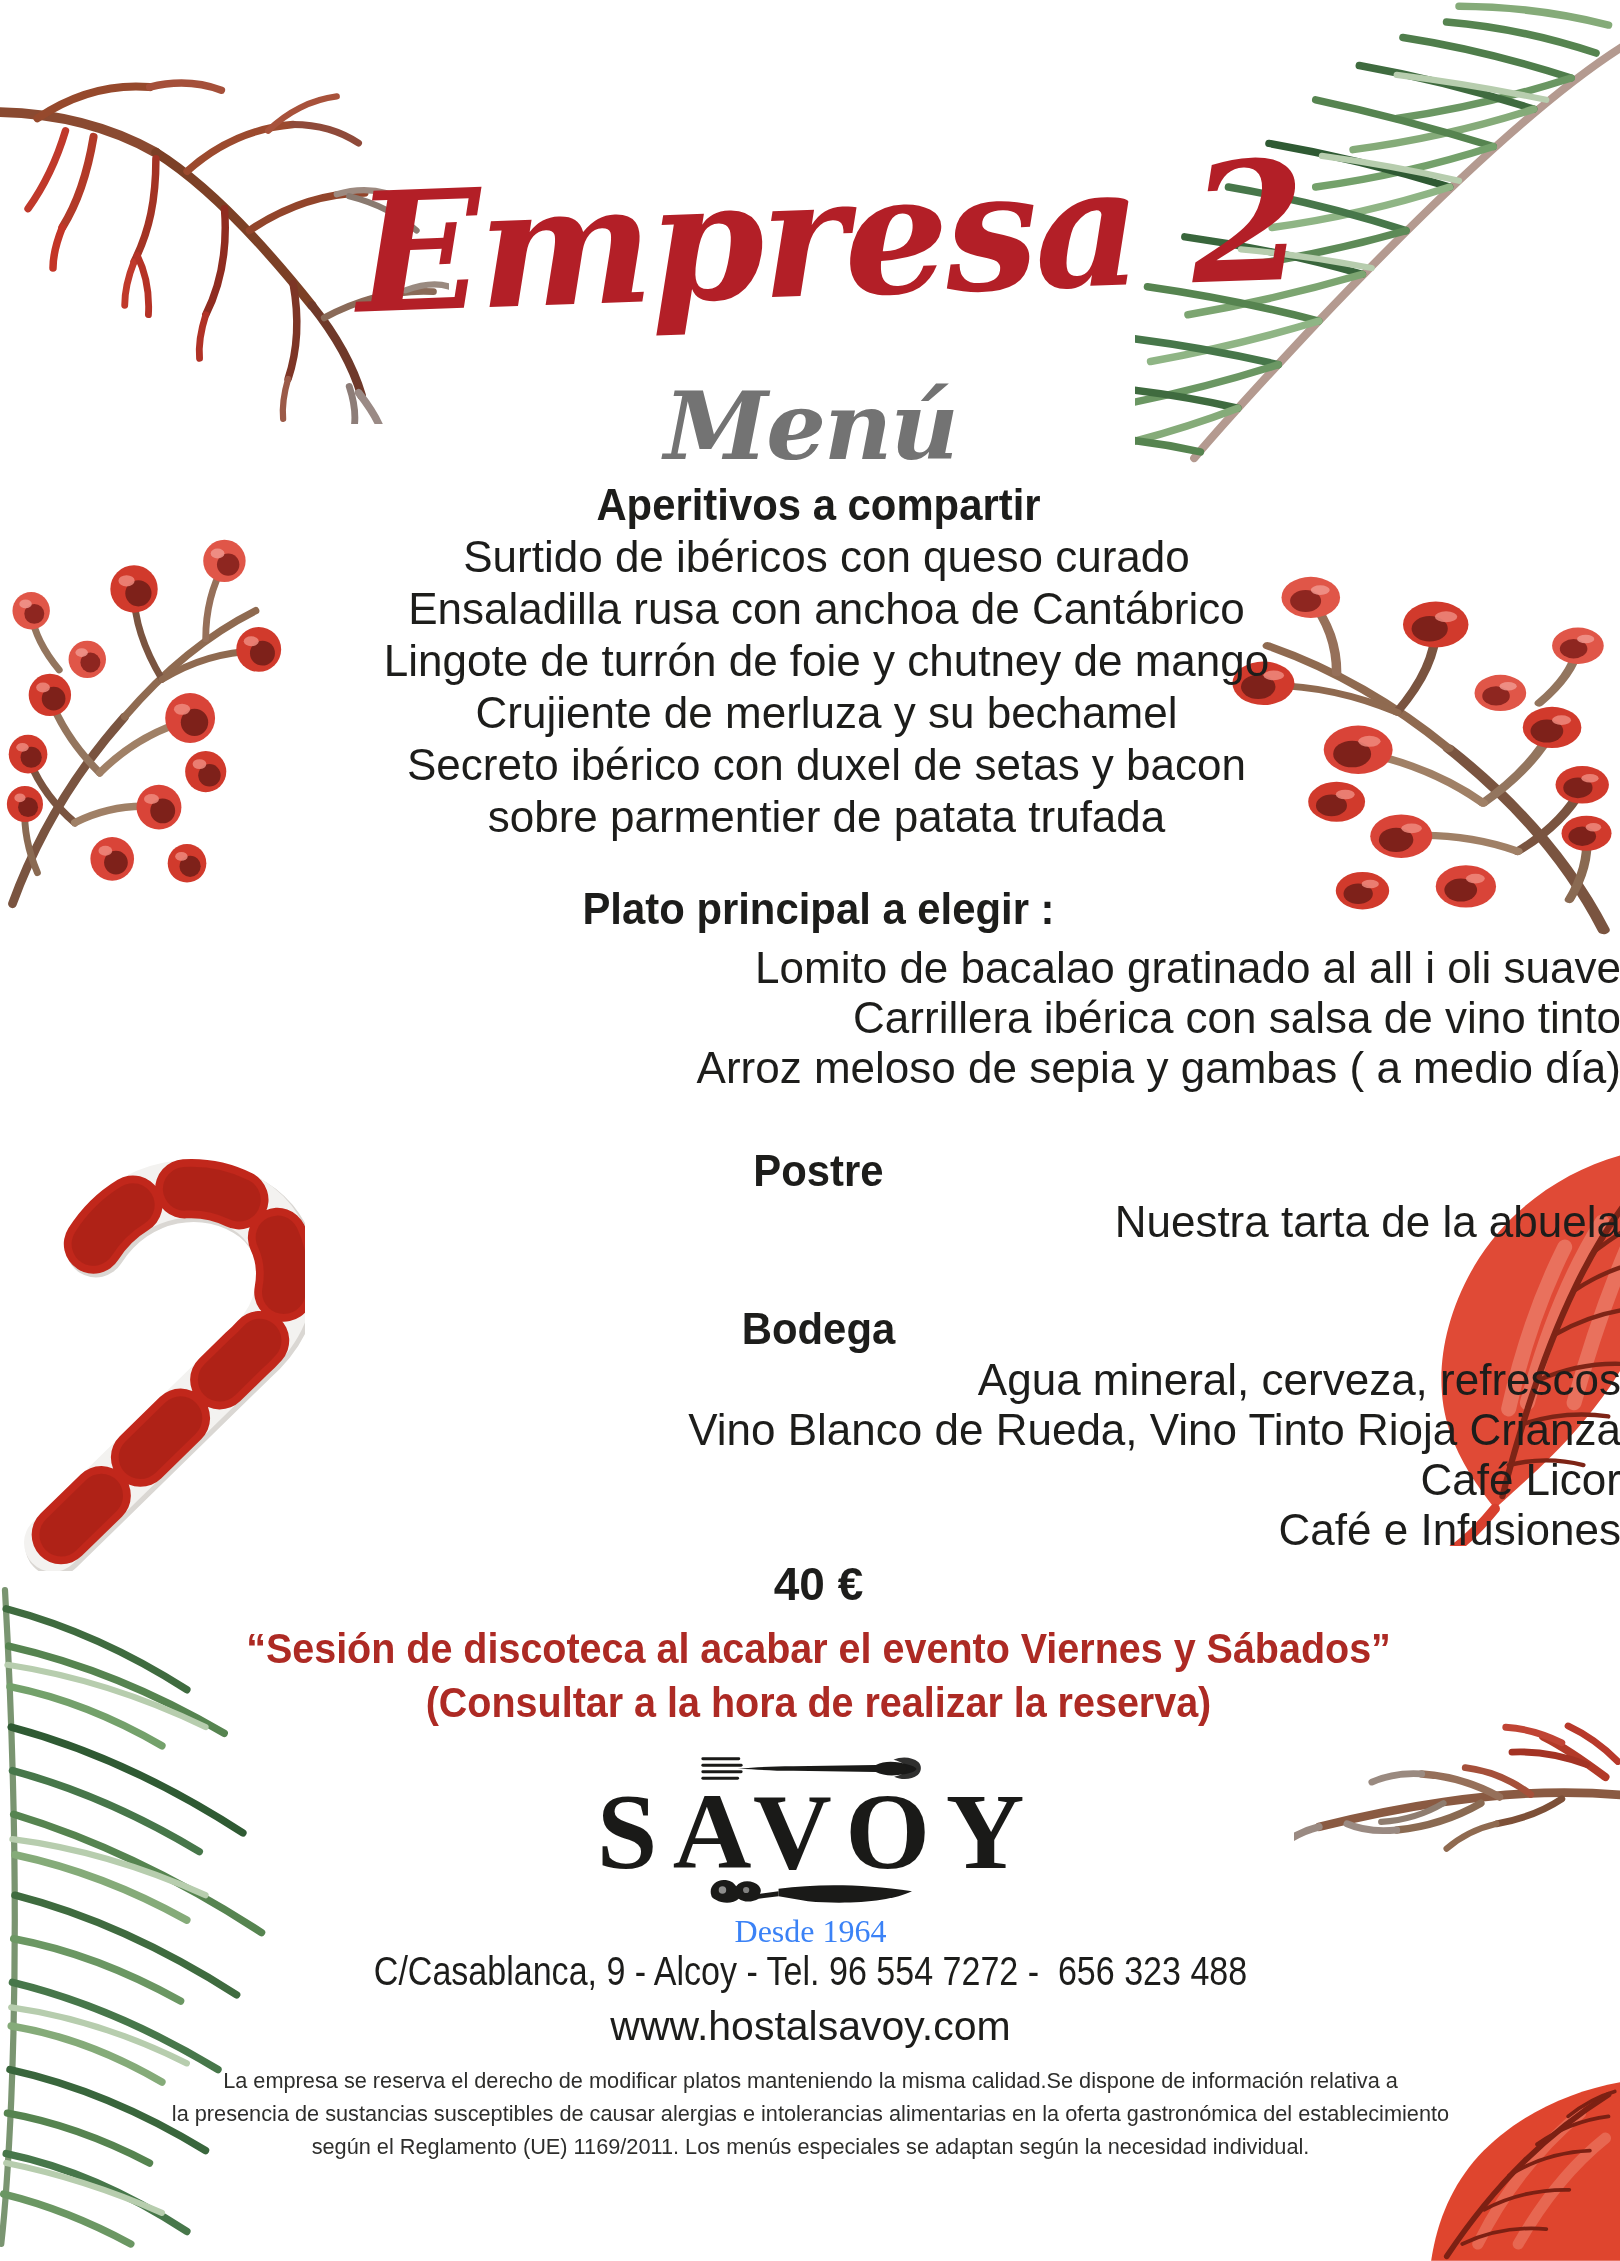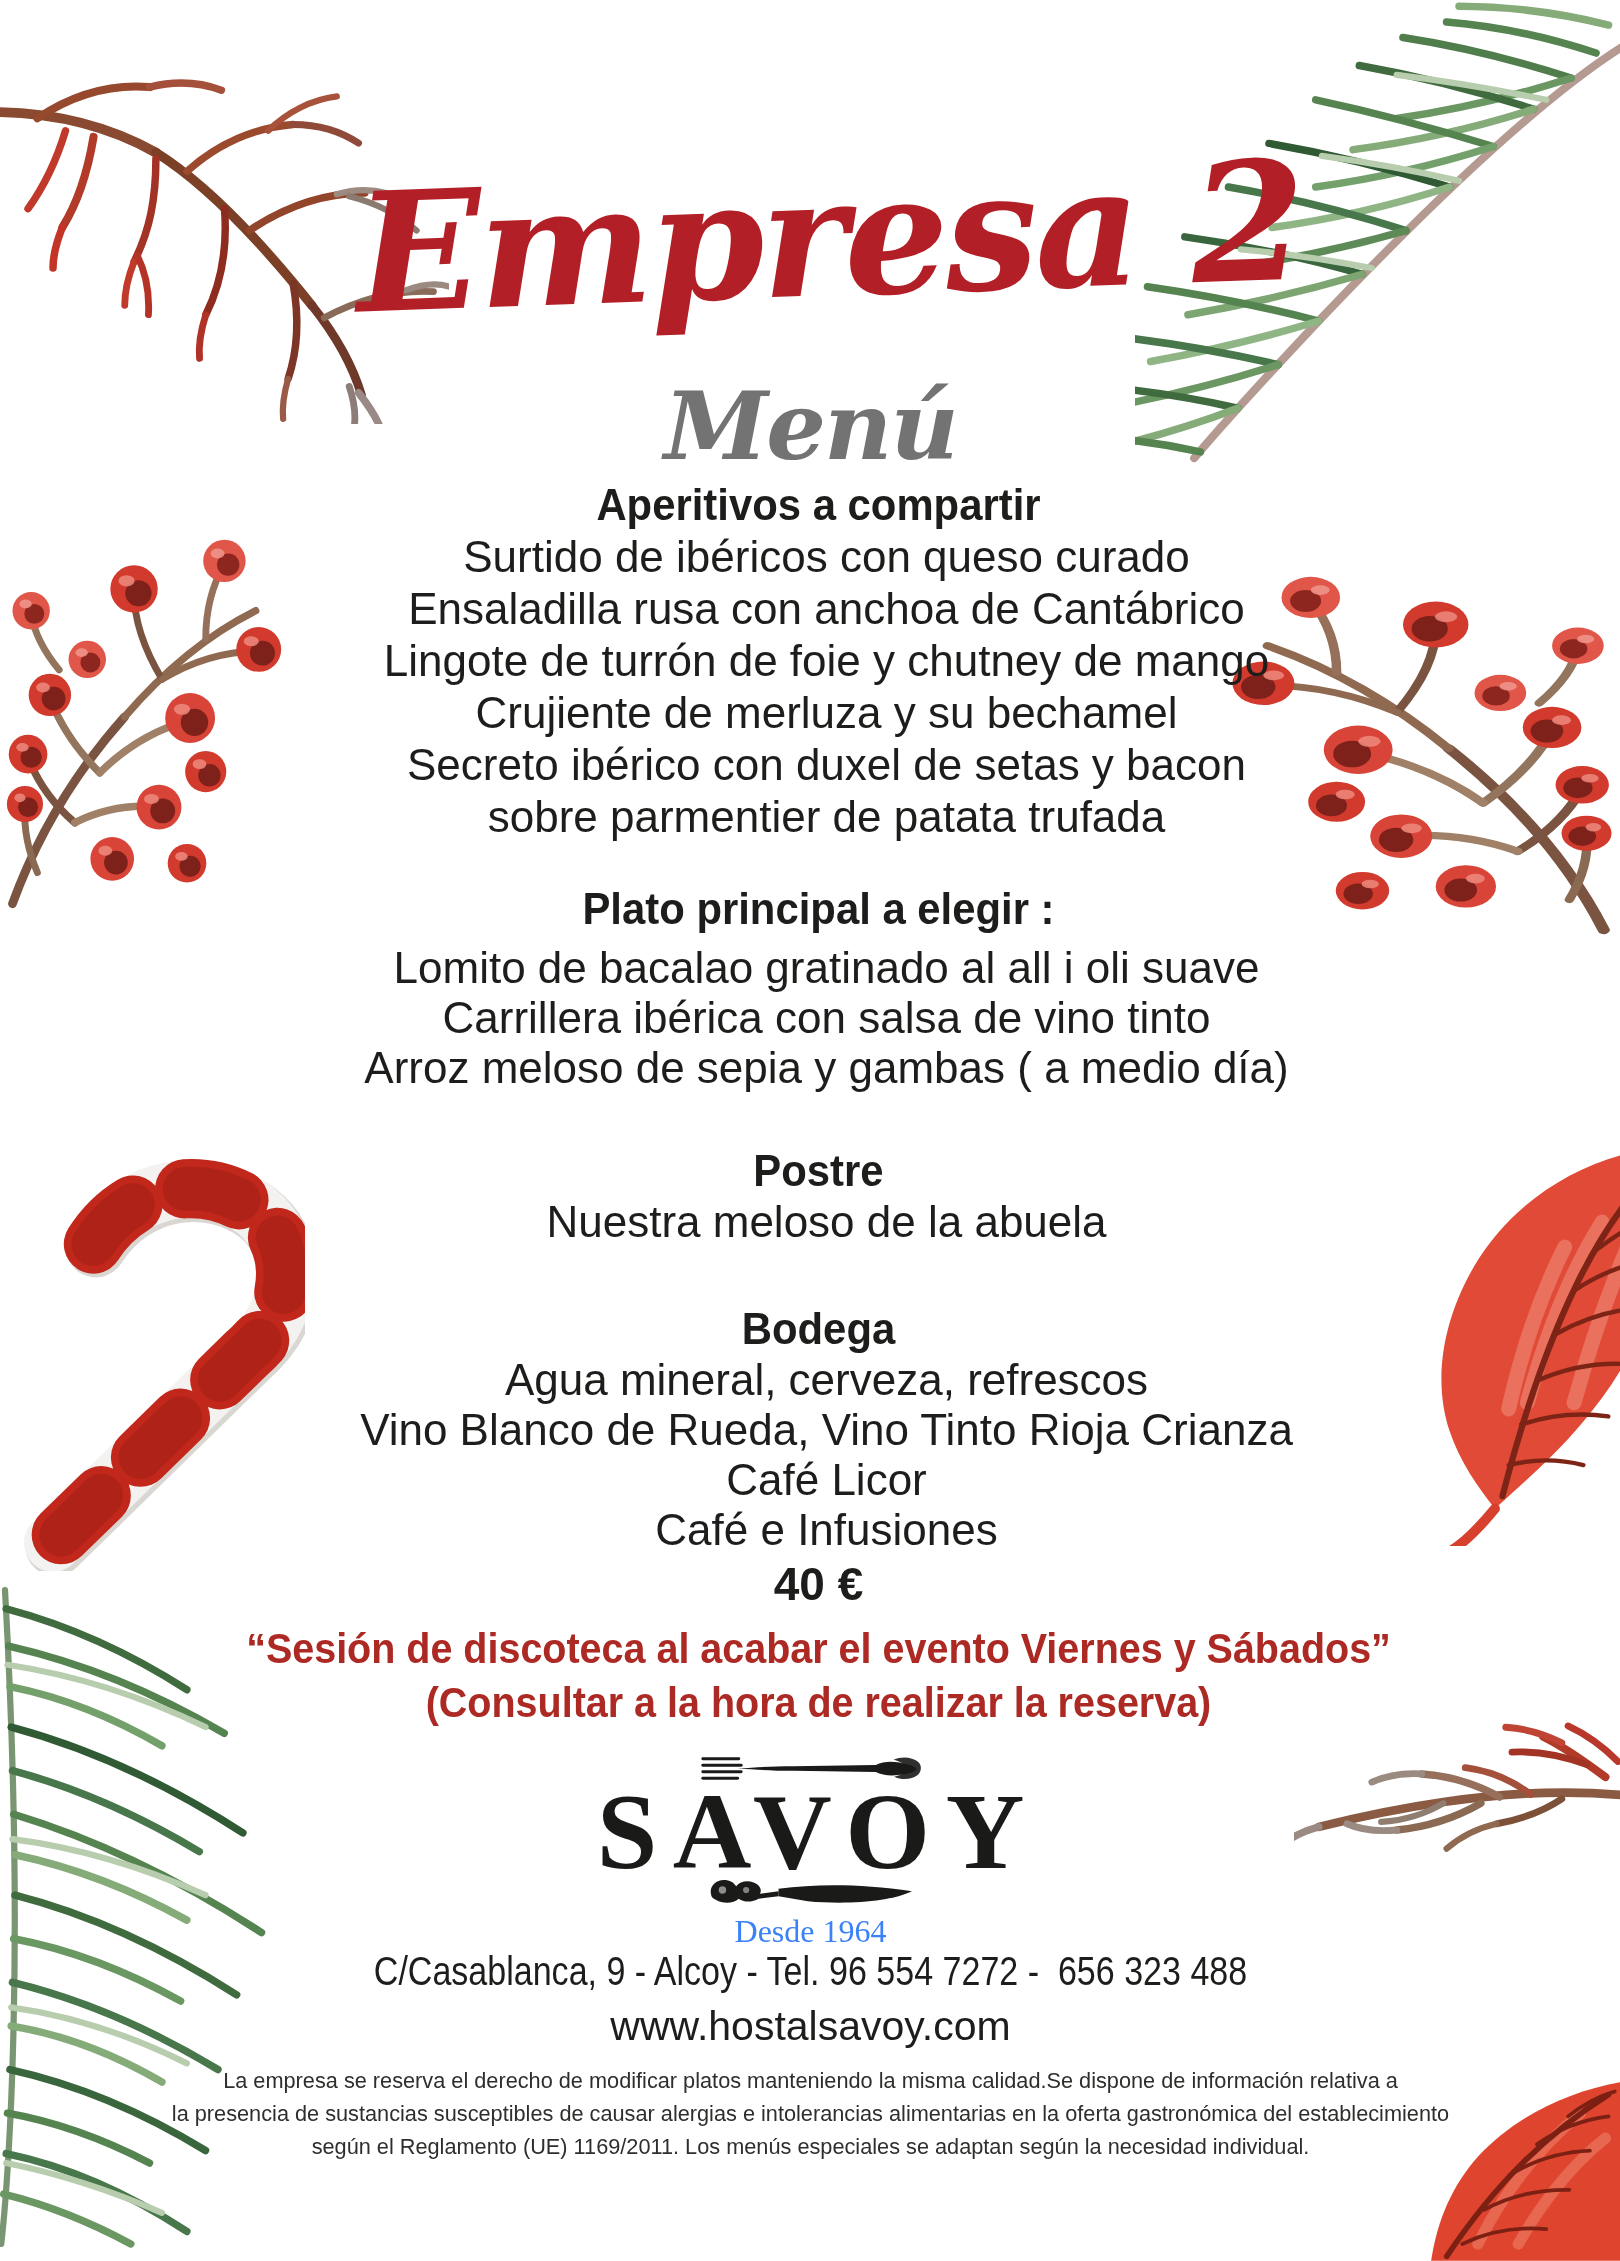--- a/index.html
+++ b/index.html
@@ -34,21 +34,21 @@
     letter-spacing:-1.9px;
   }
   .sec{position:absolute;left:16px;right:0;text-align:center;}
   .sec-heading{
     font-size:45px;
     font-weight:bold;
     line-height:52px;
     transform:scaleX(0.93);
   }
   .item{font-size:44px;line-height:52px;margin-left:16px;}
-  .items-tight .item{line-height:50px;}
+  .items-tight .item{line-height:50px;text-align:right;}
   .gap-after-heading{margin-bottom:7.5px;}
   .price{font-size:46px;font-weight:bold;line-height:50px;margin-top:3.7px;}
   .notice-line{
     font-size:42px;
     font-weight:bold;
     color:var(--red-accent,#ad2a24);
     line-height:54px;
     transform:scaleX(0.94);
   }
   .brand-name{
@@ -410,21 +410,21 @@
 
   <div class="sec items-tight" style="top:883px">
     <div class="sec-heading gap-after-heading">Plato principal a elegir :</div>
     <div class="item">Lomito de bacalao gratinado al all i oli suave</div>
     <div class="item">Carrillera ibérica con salsa de vino tinto</div>
     <div class="item">Arroz meloso de sepia y gambas ( a medio día)</div>
   </div>
 
   <div class="sec items-tight" style="top:1145px">
     <div class="sec-heading">Postre</div>
-    <div class="item">Nuestra meloso de la abuela</div>
+    <div class="item">Nuestra tarta de la abuela</div>
   </div>
 
   <div class="sec items-tight" style="top:1303px">
     <div class="sec-heading">Bodega</div>
     <div class="item">Agua mineral, cerveza, refrescos</div>
     <div class="item">Vino Blanco de Rueda, Vino Tinto Rioja Crianza</div>
     <div class="item">Café Licor</div>
     <div class="item">Café e Infusiones</div>
     <div class="price">40 €</div>
   </div>

